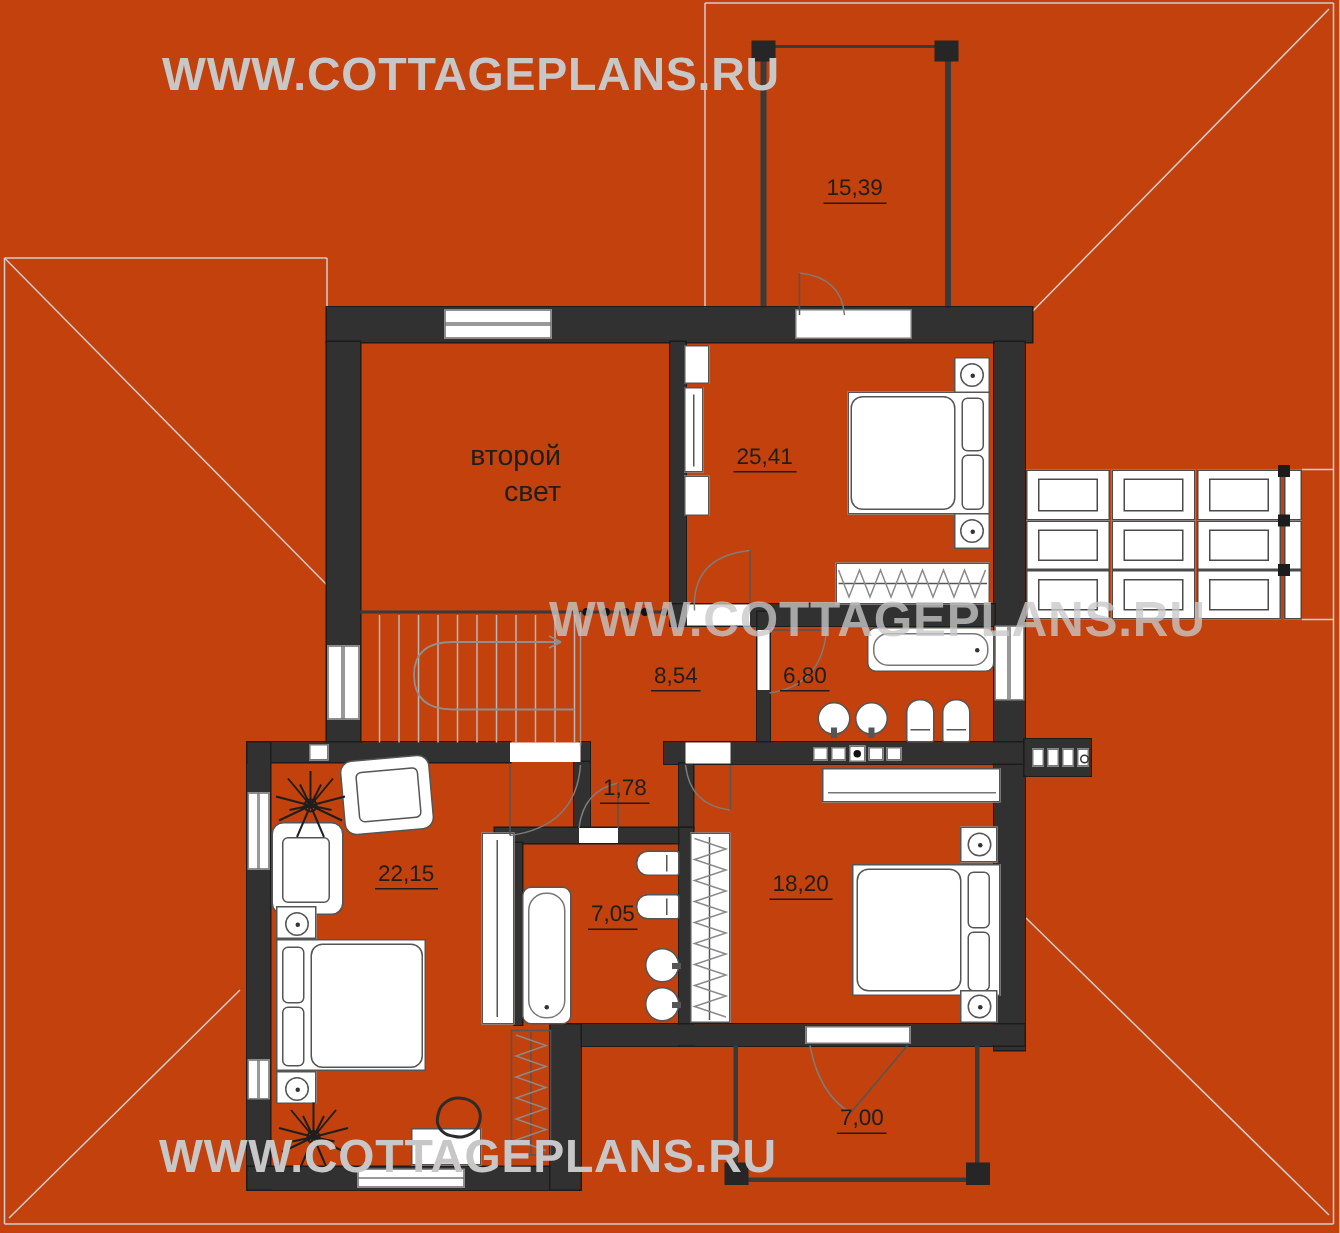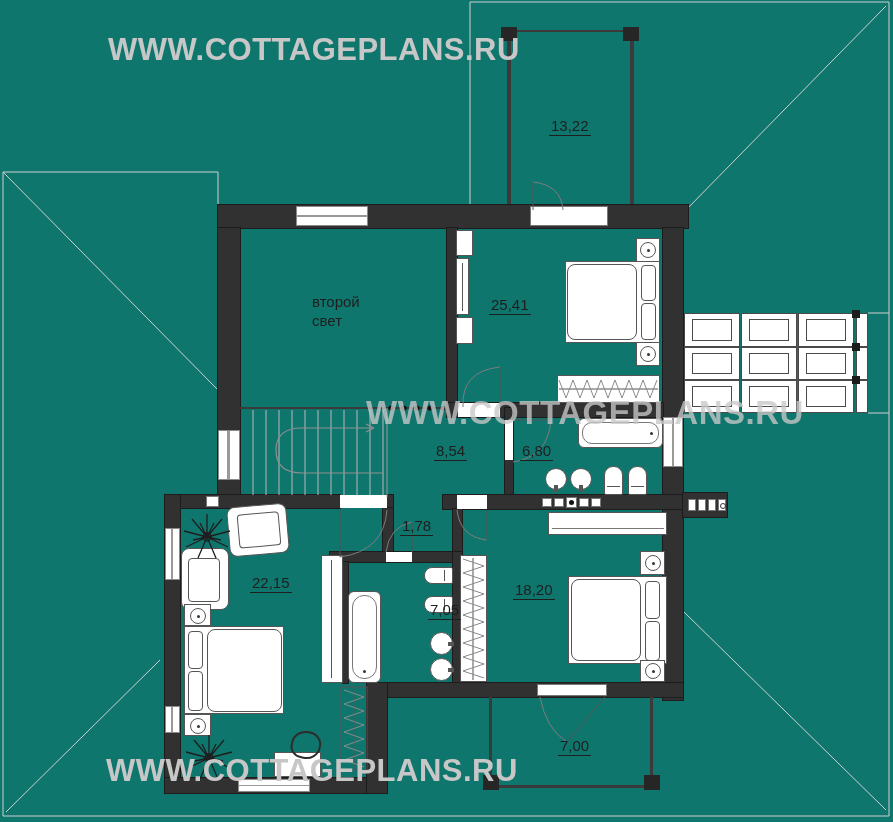--- a/index.html
+++ b/index.html
@@ -1,30 +1,30 @@
 <!DOCTYPE html>
 <html><head>
 <meta charset="utf-8">
 <style>
   html,body{margin:0;padding:0;background:#fff;}
-  #plan{position:relative;width:893px;height:822px;background:#0f766e;overflow:hidden;
+  #plan{position:relative;width:893px;height:822px;background:#c2410c;overflow:hidden;
         font-family:"Liberation Sans",sans-serif;}
   svg{position:absolute;left:0;top:0;}
   .w{position:absolute;background:#313131;outline:1px solid #1c1c1c;}
   .bw{position:absolute;background:#3a3a3a;}
   .post{position:absolute;background:#262626;}
   .winh{position:absolute;background:linear-gradient(#fff 42%,#999 42%,#999 56%,#fff 56%);border:1px solid #8a8a8a;box-sizing:border-box;}
   .winv{position:absolute;background:linear-gradient(90deg,#fff 42%,#999 42%,#999 56%,#fff 56%);border:1px solid #8a8a8a;box-sizing:border-box;}
   .gap{position:absolute;background:#fff;}
   .f{position:absolute;background:#fff;border:1px solid #555;box-sizing:border-box;}
   .rnd{border-radius:8px;}
   .circ{border-radius:50%;}
   .lbl{position:absolute;font-size:15px;color:#1e1e1e;border-bottom:1px solid #1e1e1e;
        padding:0 2px 1px;white-space:nowrap;}
-  .lbl2{position:absolute;font-size:15px;color:#1e1e1e;text-align:left;line-height:1.25;}
+  .lbl2{position:absolute;font-size:19px;color:#1e1e1e;text-align:right;line-height:1.25;}
   .wm{position:absolute;font-weight:bold;letter-spacing:0.5px;white-space:nowrap;}
   .wm.top,.wm.bot{font-size:31px;color:#c7c7c7;}
   .wm.mid{font-size:33px;color:rgba(200,200,200,0.78);}
   .cell{position:absolute;background:#fff;border:1px solid #4a4a4a;box-sizing:border-box;}
   .icell{position:absolute;border:1px solid #4a4a4a;box-sizing:border-box;}
   .tick{position:absolute;background:#1c1c1c;}
   .sq{position:absolute;background:#fff;border:1px solid #777;box-sizing:border-box;}
 </style>
 </head>
 <body>
@@ -303,24 +303,24 @@
     <g stroke="#1e1e1e" stroke-width="1.3" transform="translate(209,758)">
       <path d="M0 0 L0 -23 M0 0 L15 -18 M0 0 L23 -6 M0 0 L21 10 M0 0 L9 21 M0 0 L-9 21 M0 0 L-21 10 M0 0 L-23 -6 M0 0 L-15 -18 M0 0 L7 -14 M0 0 L-7 -14 M0 0 L14 3 M0 0 L-14 3" fill="none"></path>
       <circle cx="0" cy="0" r="4" fill="none"></circle>
     </g>
   </svg>
 
   <div class="wm top" style="left:108px;top:32px;">WWW.COTTAGEPLANS.RU</div>
   <div class="wm mid" style="left:366px;top:394px;">WWW.COTTAGEPLANS.RU</div>
   <div class="wm bot" style="left:106px;top:753px;">WWW.COTTAGEPLANS.RU</div>
 
-  <div class="lbl" style="left:549px;top:117px;">13,22</div>
+  <div class="lbl" style="left:549px;top:117px;">15,39</div>
   <div class="lbl2" style="left:312px;top:293px;width:62px;">второй свет</div>
   <div class="lbl" style="left:489px;top:296px;">25,41</div>
   <div class="lbl" style="left:434px;top:442px;">8,54</div>
   <div class="lbl" style="left:520px;top:442px;">6,80</div>
   <div class="lbl" style="left:400px;top:517px;">1,78</div>
   <div class="lbl" style="left:250px;top:574px;">22,15</div>
-  <div class="lbl" style="left:392px;top:601px;margin-left:36px;">7,05</div>
+  <div class="lbl" style="left:392px;top:601px;">7,05</div>
   <div class="lbl" style="left:513px;top:581px;text-align:right;">18,20</div>
   <div class="lbl" style="left:558px;top:737px;">7,00</div>
 
 </div>
 
 </body></html>

